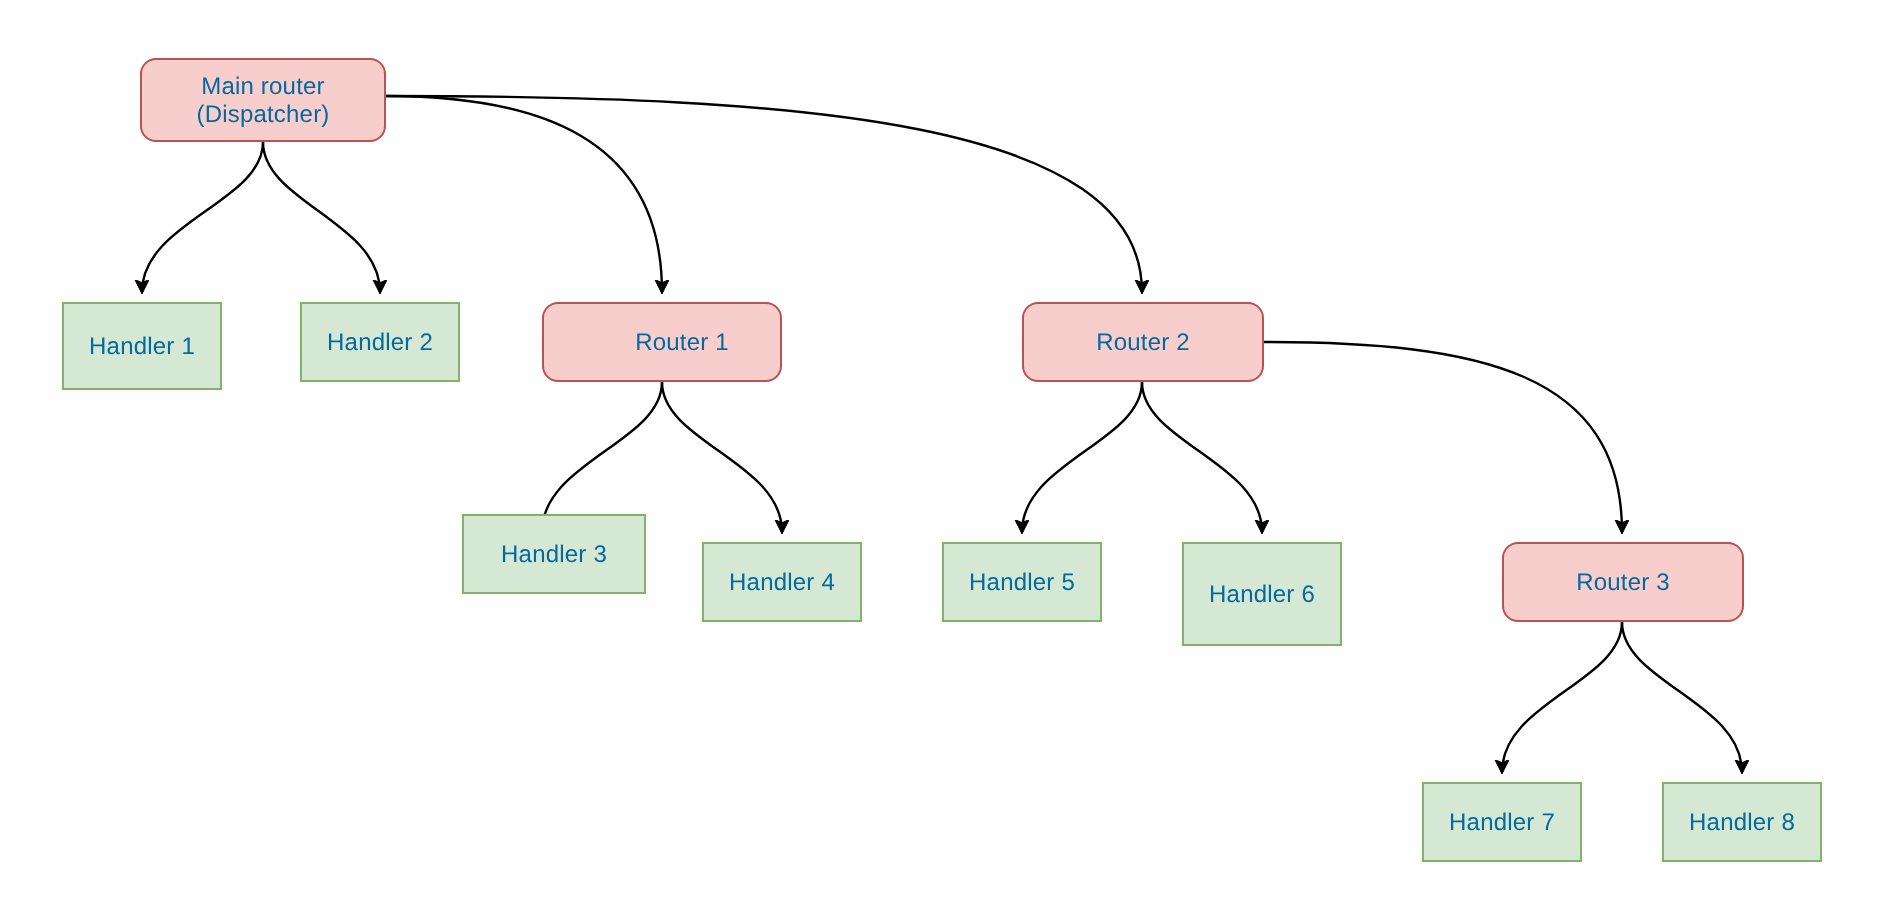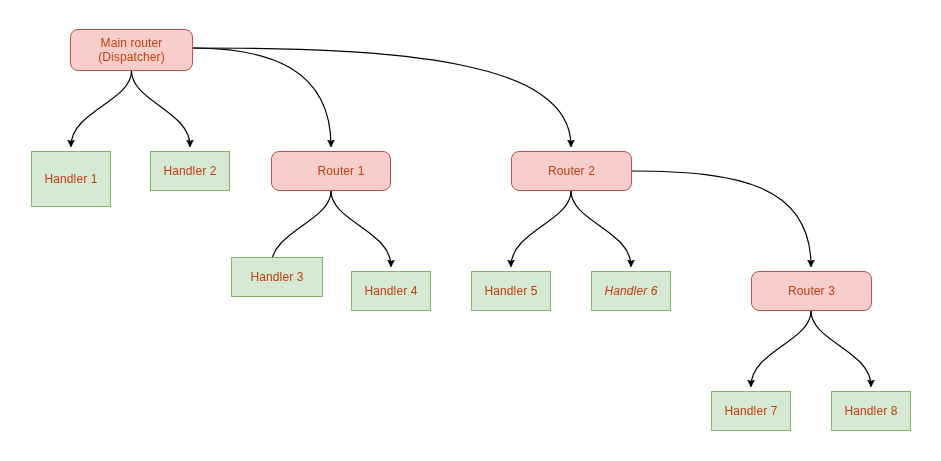--- a/index.html
+++ b/index.html
@@ -28,21 +28,21 @@
   }
   .node {
     position: absolute;
     box-sizing: border-box;
     display: flex;
     align-items: center;
     justify-content: center;
     text-align: center;
     font-size: 12px;
     line-height: 14px;
-    color: #c2410c;
+    color: #0369a1;
     letter-spacing: 0.1px;
     white-space: pre-line;
   }
   .node-router {
     background: #f8cecc;
     border: 1px solid #b85450;
     border-radius: 8px;
   }
   .node-handler {
     background: #d5e8d4;
@@ -76,26 +76,26 @@
         <path d="M 571 191 C 571 221 631 231 631 266" fill="none" stroke="#000000" stroke-width="1.2" stroke-linecap="round" marker-end="url(#arrowhead)"></path>
         <path d="M 632 171 C 740 171 811 186 811 266" fill="none" stroke="#000000" stroke-width="1.2" stroke-linecap="round" marker-end="url(#arrowhead)"></path>
         <path d="M 811 311 C 811 341 751 351 751 386" fill="none" stroke="#000000" stroke-width="1.2" stroke-linecap="round" marker-end="url(#arrowhead)"></path>
         <path d="M 811 311 C 811 341 871 351 871 386" fill="none" stroke="#000000" stroke-width="1.2" stroke-linecap="round" marker-end="url(#arrowhead)"></path>
       </g>
   </svg>
 
   <div id="nodes-group">
       <div class="node node-router" style="left: 70px; top: 29px; width: 123px; height: 42px;"><span class="node-label">Main router
 (Dispatcher)</span></div>
-      <div class="node node-handler" style="left: 31px; top: 151px; width: 80px; height: 56px;"><span class="node-label">Handler 1</span></div>
+      <div class="node node-handler" style="left: 31px; top: 151px; width: 80px; height: 44px;"><span class="node-label">Handler 1</span></div>
       <div class="node node-handler" style="left: 150px; top: 151px; width: 80px; height: 40px;"><span class="node-label">Handler 2</span></div>
       <div class="node node-router" style="left: 271px; top: 151px; width: 120px; height: 40px; padding-left: 20px;"><span class="node-label">Router 1</span></div>
       <div class="node node-router" style="left: 511px; top: 151px; width: 121px; height: 40px; text-align: right;"><span class="node-label">Router 2</span></div>
       <div class="node node-handler" style="left: 231px; top: 257px; width: 92px; height: 40px;"><span class="node-label">Handler 3</span></div>
       <div class="node node-handler" style="left: 351px; top: 271px; width: 80px; height: 40px;"><span class="node-label">Handler 4</span></div>
       <div class="node node-handler" style="left: 471px; top: 271px; width: 80px; height: 40px;"><span class="node-label">Handler 5</span></div>
-      <div class="node node-handler" style="left: 591px; top: 271px; width: 80px; height: 40px; font-style: italic;"><span class="node-label">Handler 6</span></div>
+      <div class="node node-handler" style="left: 591px; top: 271px; width: 80px; height: 52px;"><span class="node-label">Handler 6</span></div>
       <div class="node node-router" style="left: 751px; top: 271px; width: 121px; height: 40px;"><span class="node-label">Router 3</span></div>
       <div class="node node-handler" style="left: 711px; top: 391px; width: 80px; height: 40px;"><span class="node-label">Handler 7</span></div>
       <div class="node node-handler" style="left: 831px; top: 391px; width: 80px; height: 40px;"><span class="node-label">Handler 8</span></div>
     </div>
 
 </div>
 
 </body></html>

